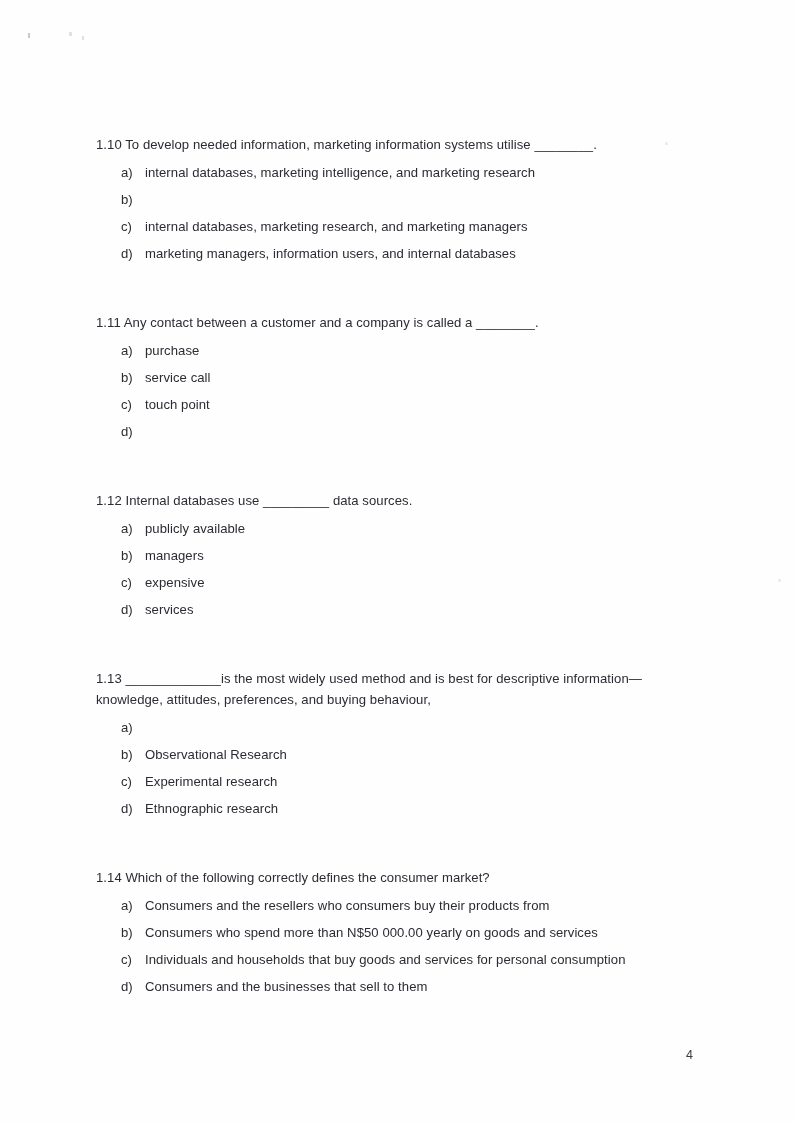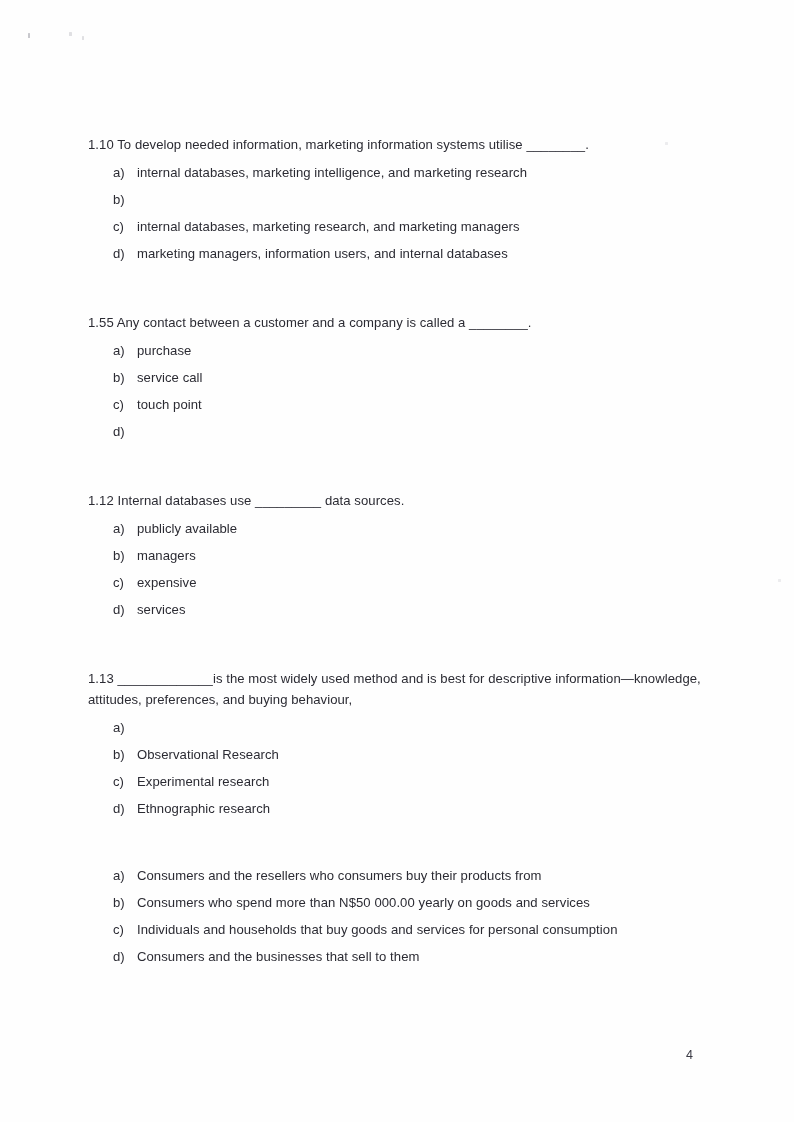--- a/index.html
+++ b/index.html
@@ -30,20 +30,21 @@
   .speck.vlight { opacity: 0.18; }
 
   .content {
     position: absolute;
     left: 88px;
     top: 134px;
     width: 620px;
   }
   .qblock {
     margin-bottom: 40px;
+    margin-left: 8px;
   }
   .qblock:last-of-type { margin-bottom: 0; }
 
   .stem {
     font-size: 13.1px;
     line-height: 21px;
     letter-spacing: 0.005em;
     margin: 0 0 9px 0;
     text-indent: 0;
   }
@@ -105,21 +106,21 @@
           <span class="opt-text">internal databases, marketing research, and marketing managers</span>
         </li>
         <li class="opt">
           <span class="opt-marker">d)</span>
           <span class="opt-text">marketing managers, information users, and internal databases</span>
         </li>
       </ul>
     </section>
 
     <section class="qblock">
-      <p class="stem">1.55 Any contact between a customer and a company is called a ________.</p>
+      <p class="stem">1.11 Any contact between a customer and a company is called a ________.</p>
       <ul class="options">
         <li class="opt">
           <span class="opt-marker">a)</span>
           <span class="opt-text">purchase</span>
         </li>
         <li class="opt">
           <span class="opt-marker">b)</span>
           <span class="opt-text">service call</span>
         </li>
         <li class="opt">
@@ -169,20 +170,21 @@
           <span class="opt-text">Experimental research</span>
         </li>
         <li class="opt">
           <span class="opt-marker">d)</span>
           <span class="opt-text">Ethnographic research</span>
         </li>
       </ul>
     </section>
 
     <section class="qblock">
+      <p class="stem">1.14 Which of the following correctly defines the consumer market?</p>
       <ul class="options">
         <li class="opt">
           <span class="opt-marker">a)</span>
           <span class="opt-text">Consumers and the resellers who consumers buy their products from</span>
         </li>
         <li class="opt">
           <span class="opt-marker">b)</span>
           <span class="opt-text">Consumers who spend more than N$50 000.00 yearly on goods and services</span>
         </li>
         <li class="opt">

